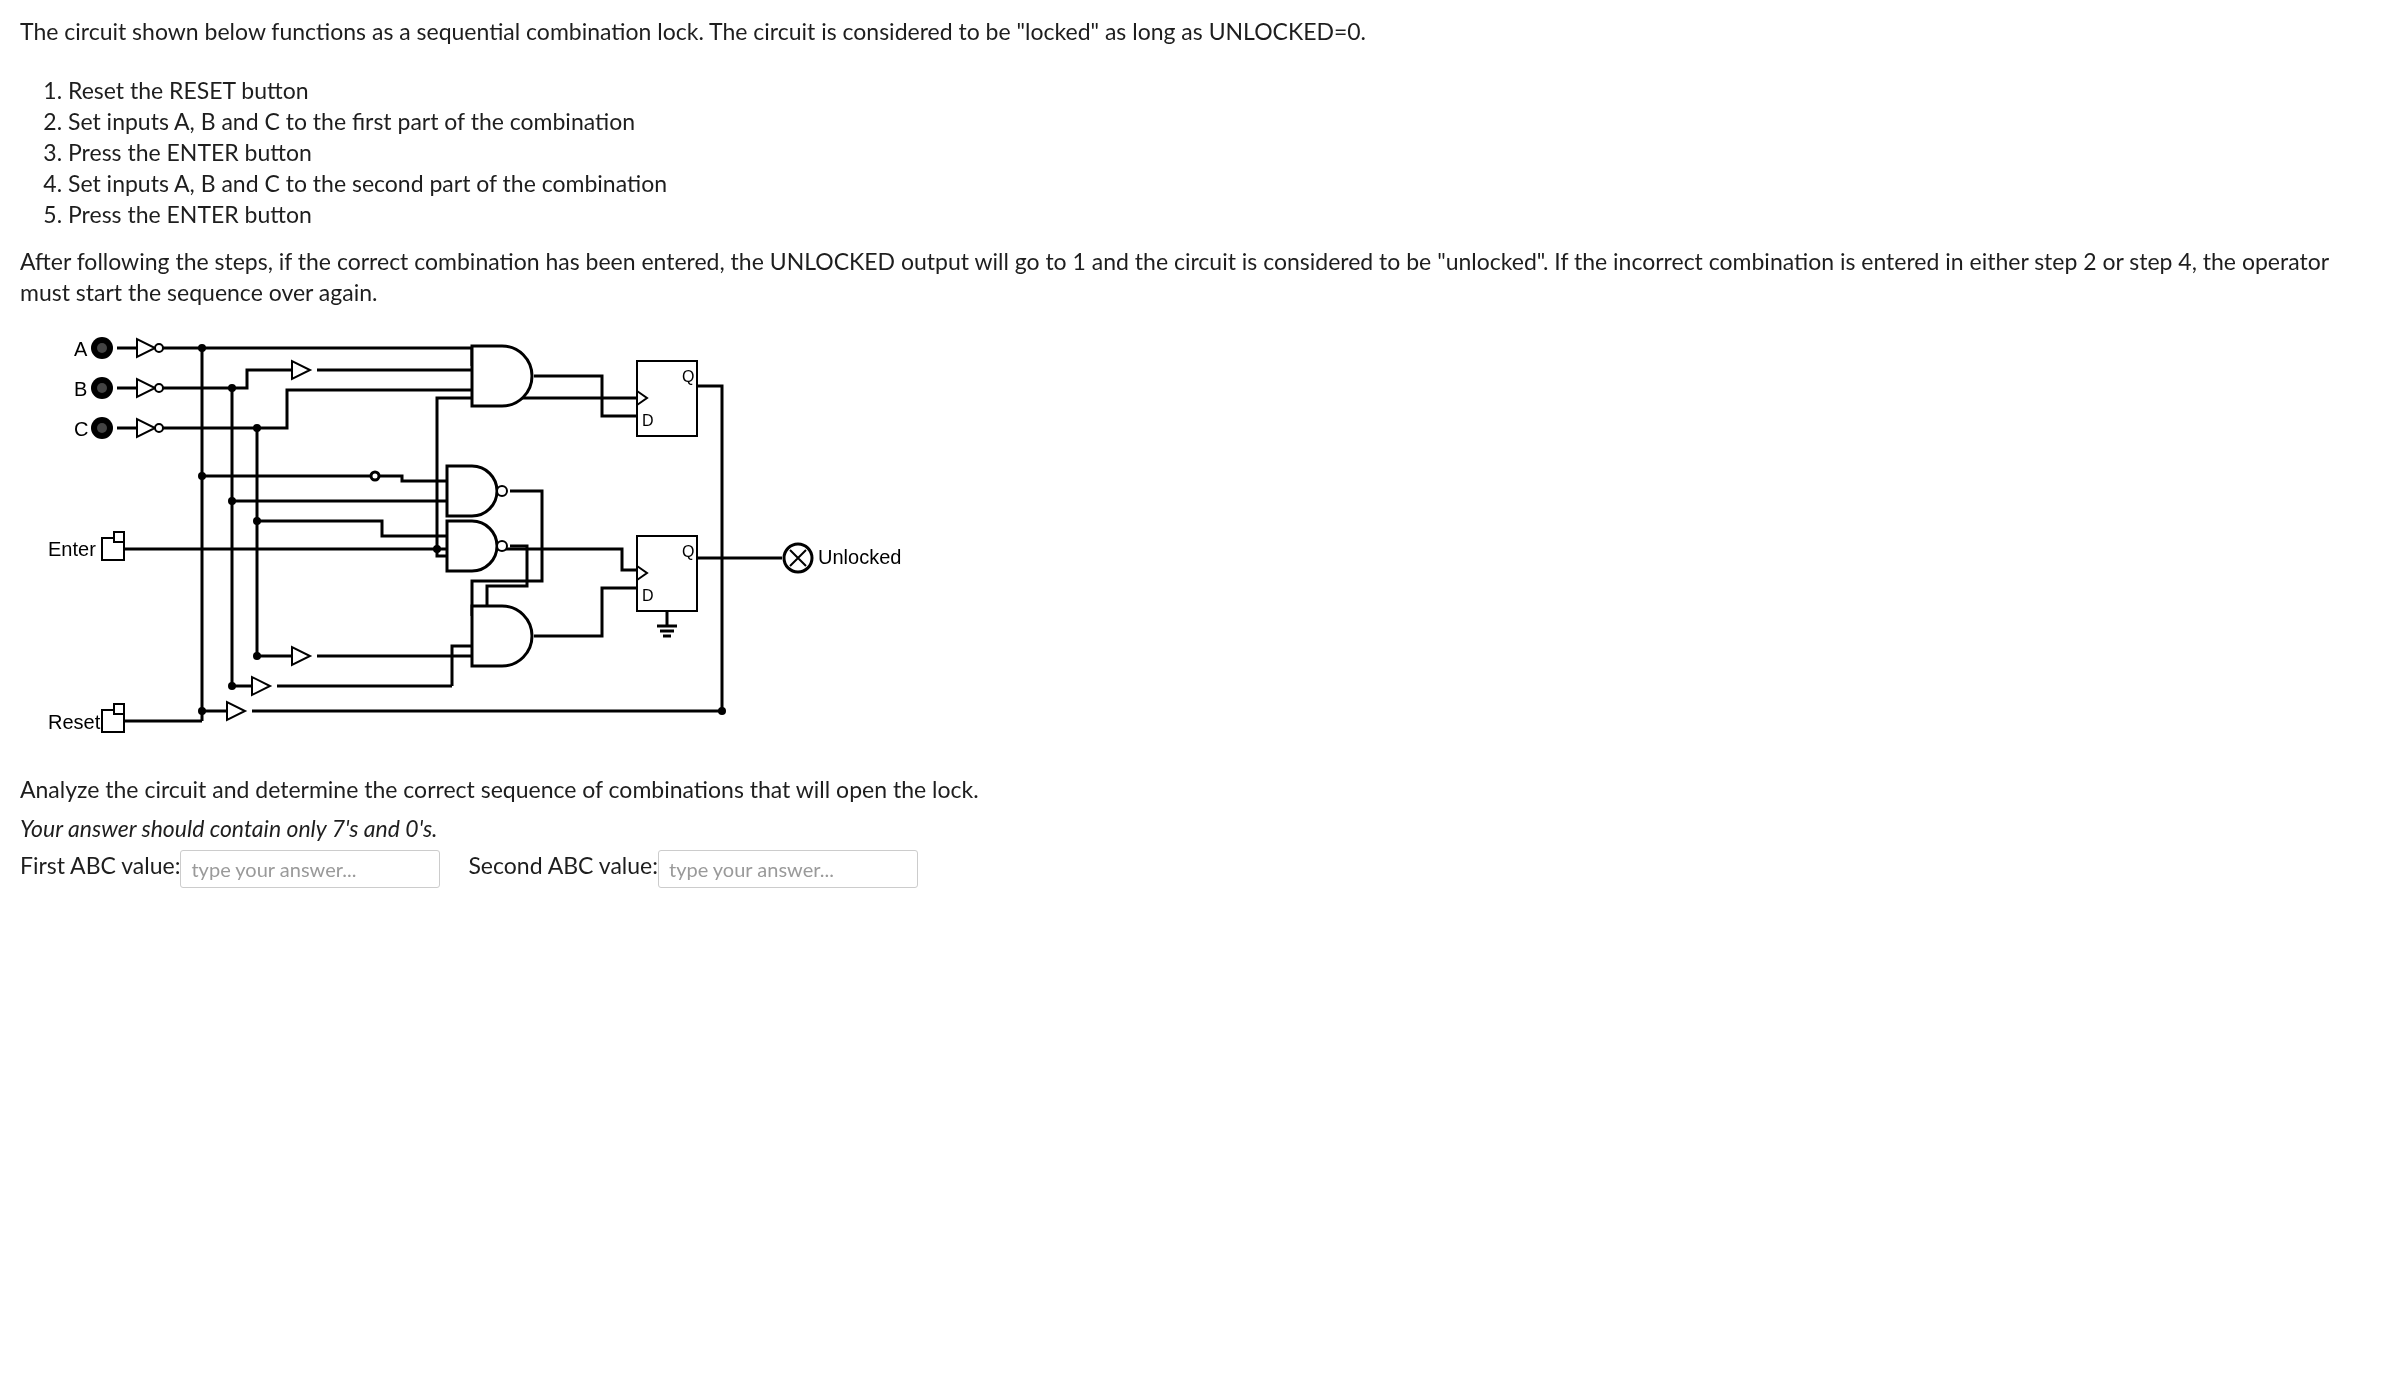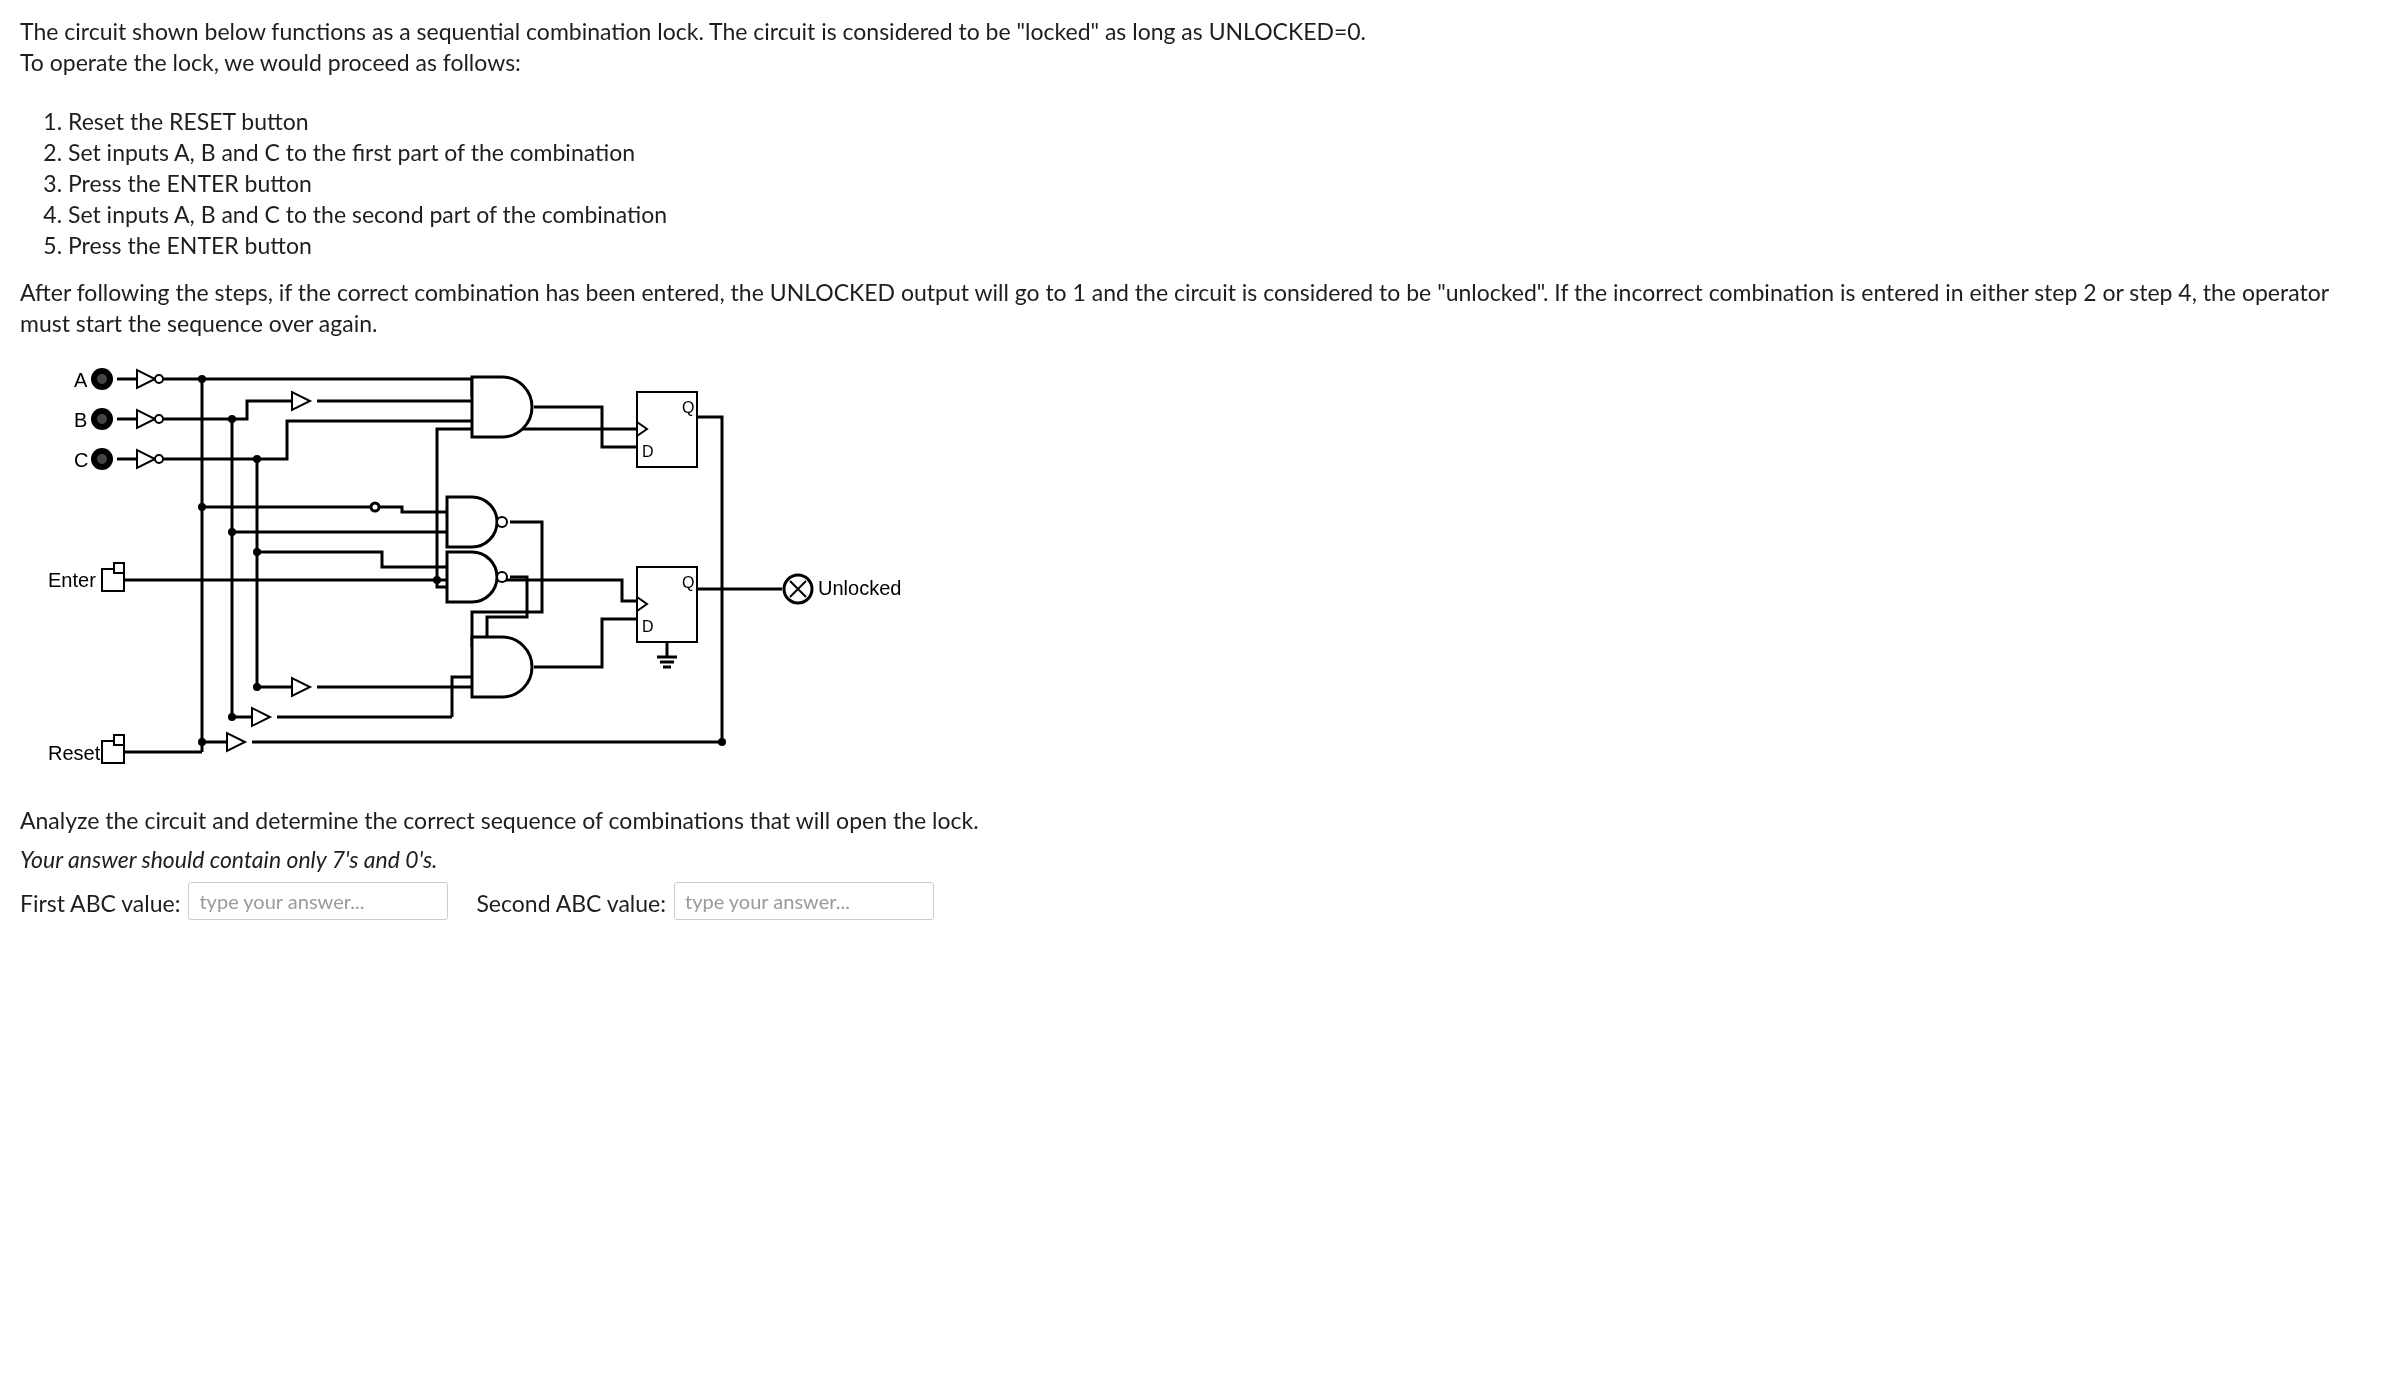--- a/index.html
+++ b/index.html
@@ -26,42 +26,40 @@
   .prompt { margin: 2px 0 8px 0; }
   .hint { font-style: italic; margin-bottom: 6px; }
   .answers-row {
     display: flex;
     align-items: center;
     gap: 28px;
     flex-wrap: wrap;
   }
   .field-group {
     display: flex;
-    align-items: flex-end;
-    gap: 8px;
+    align-items: flex-start;
   }
   .field-group label { white-space: nowrap; }
   .answer-input {
     font-size: 20px;
     font-family: inherit;
     color: #0f172a;
     padding: 6px 10px;
     border: 1px solid #ccc;
     border-radius: 3px;
     width: 260px;
     background: #fff;
   }
   .answer-input::placeholder { color: #9a9a9a; font-style: normal; }
 </style>
 </head>
 <body>
 
 <div class="intro">
   <div>The circuit shown below functions as a sequential combination lock. The circuit is considered to be "locked" as long as UNLOCKED=0.</div>
-  <div>To operate the lock, we would proceed as follows:</div>
 </div>
 
 <ol class="steps">
   <li>Reset the RESET button</li>
   <li>Set inputs A, B and C to the first part of the combination</li>
   <li>Press the ENTER button</li>
   <li>Set inputs A, B and C to the second part of the combination</li>
   <li>Press the ENTER button</li>
 </ol>
 

